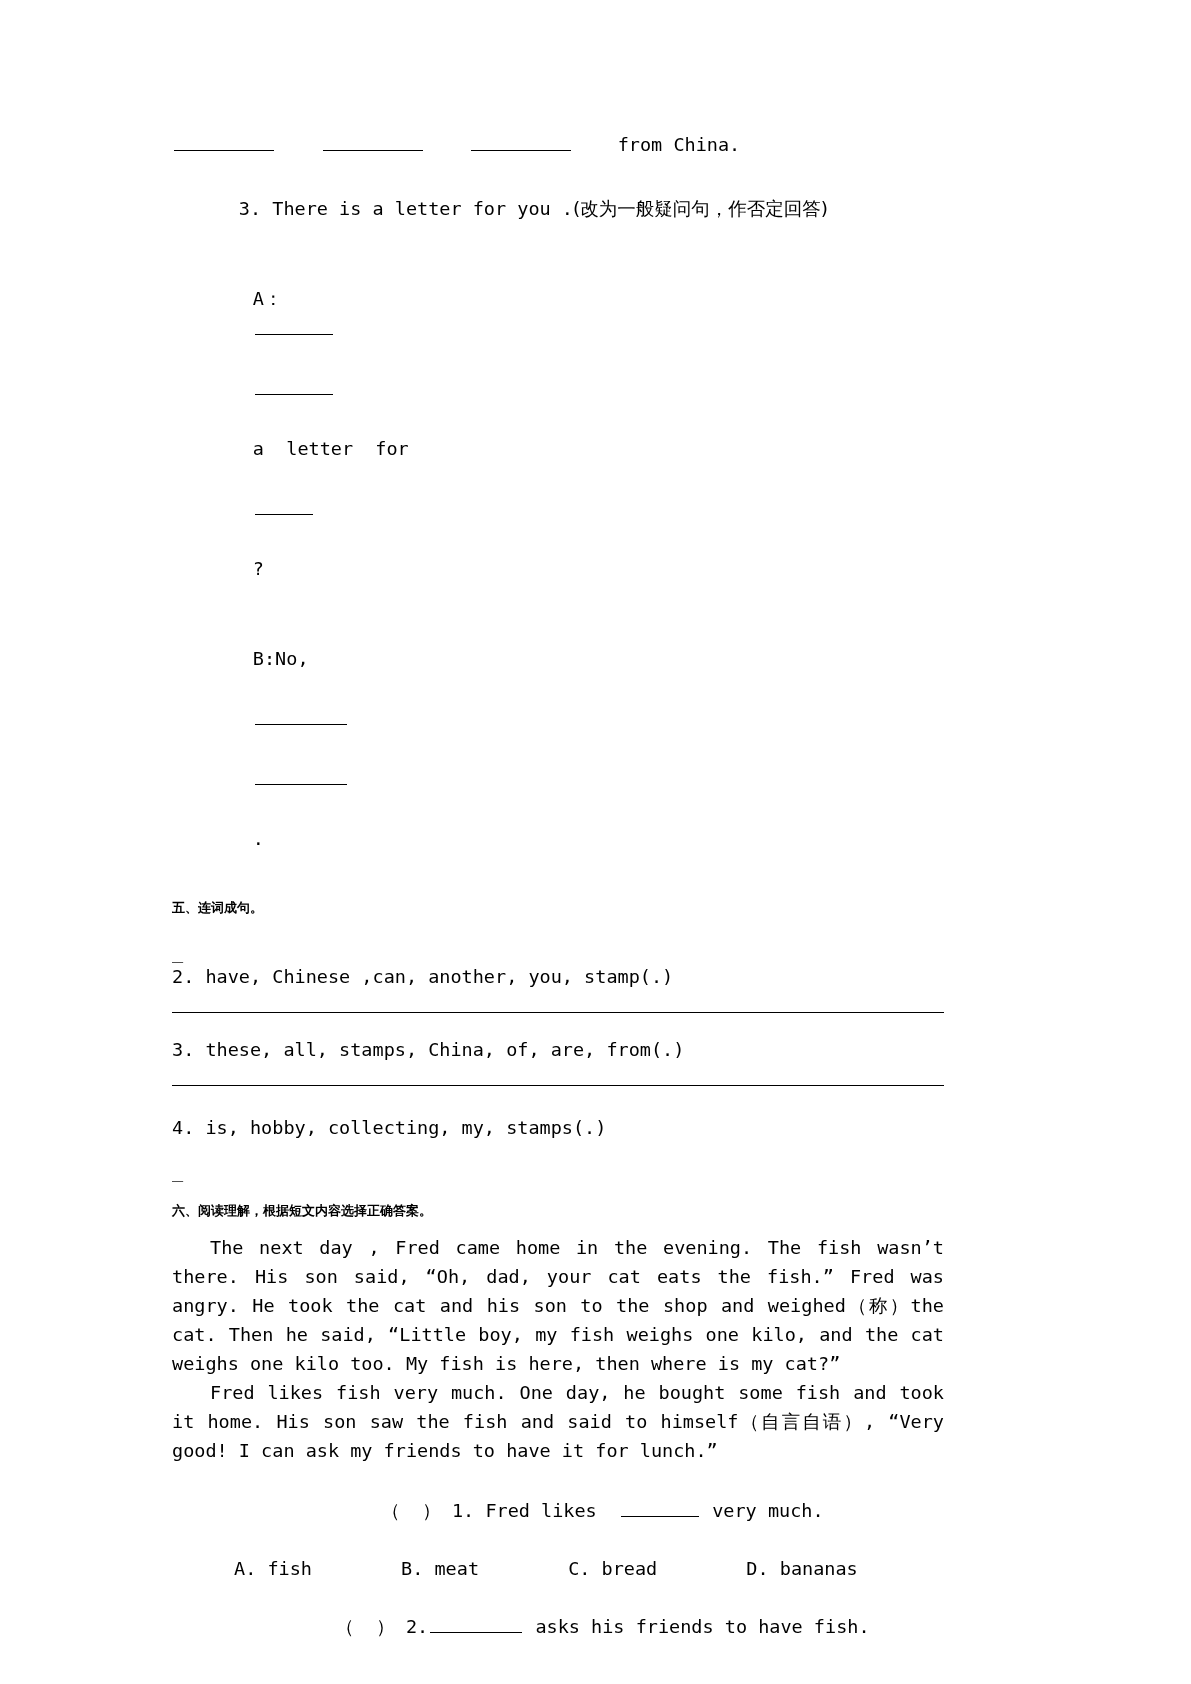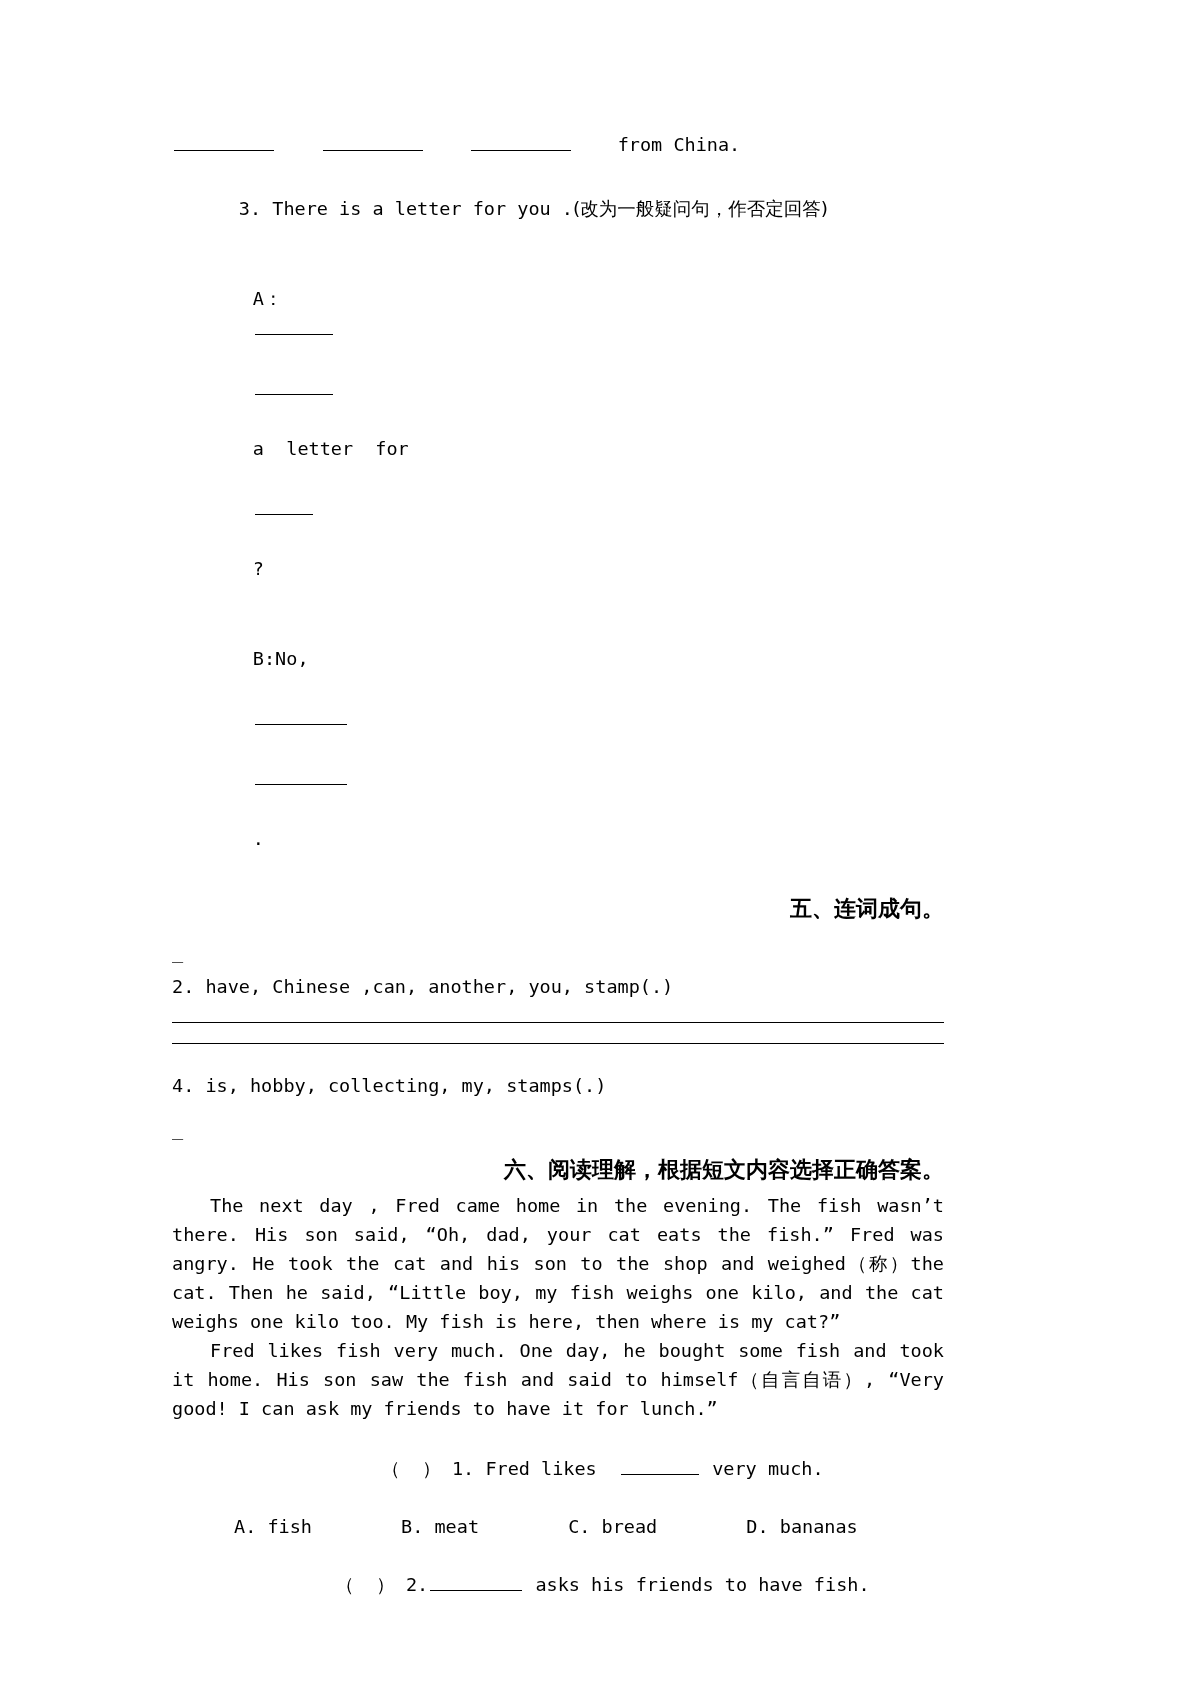--- a/index.html
+++ b/index.html
@@ -50,27 +50,26 @@
     display: block;
     height: 34px;
     font-size: 18.5px;
     line-height: 30px;
   }
   .cn {
     font-family: "DejaVu Sans", "Liberation Sans", sans-serif;
     text-align: center;
   }
   .heading {
-    font-size: 22px;
+    font-size: 13px;
     font-weight: bold;
     line-height: 30px;
-    font-family: Liberation Serif, serif;
+    font-family: Liberation Mono, monospace;
     margin-top: 10px;
     margin-bottom: 4px;
-    text-align: right;
   }
   .sent {
     font-size: 18.5px;
     line-height: 30px;
     margin-top: 14px;
   }
   .answer-rule {
     border: 0;
     border-top: 1.2px solid #000;
     margin: 20px 0 0 0;
@@ -144,25 +143,28 @@
       <span>&nbsp;&nbsp;</span>
       <span class="blank b-lg"></span>
       <span>&nbsp;</span>
       <span>.</span>
     </div>
 
     <div class="heading">五、连词成句。</div>
 
     <div class="answer-dash">_</div>
 
-    <div class="sent" style="margin-top:12px">
+    <div class="sent" style="margin-top:2px">
       <span>2.</span><span>&nbsp;</span><span>have, Chinese ,can, another, you, stamp(.)</span>
     </div>
     <hr class="answer-rule">
 
+    <div class="sent" style="margin-top:22px">
+      <span>3.</span><span>&nbsp;</span><span>these, all, stamps, China, of, are, from(.)</span>
+    </div>
     <hr class="answer-rule">
 
     <div class="sent" style="margin-top:27px">
       <span>4.</span><span>&nbsp;</span><span>is, hobby, collecting, my, stamps(.)</span>
     </div>
     <div class="answer-dash">_</div>
 
     <div class="heading" style="margin-top:18px">六、阅读理解，根据短文内容选择正确答案。</div>
 
     <div class="reading-block">

